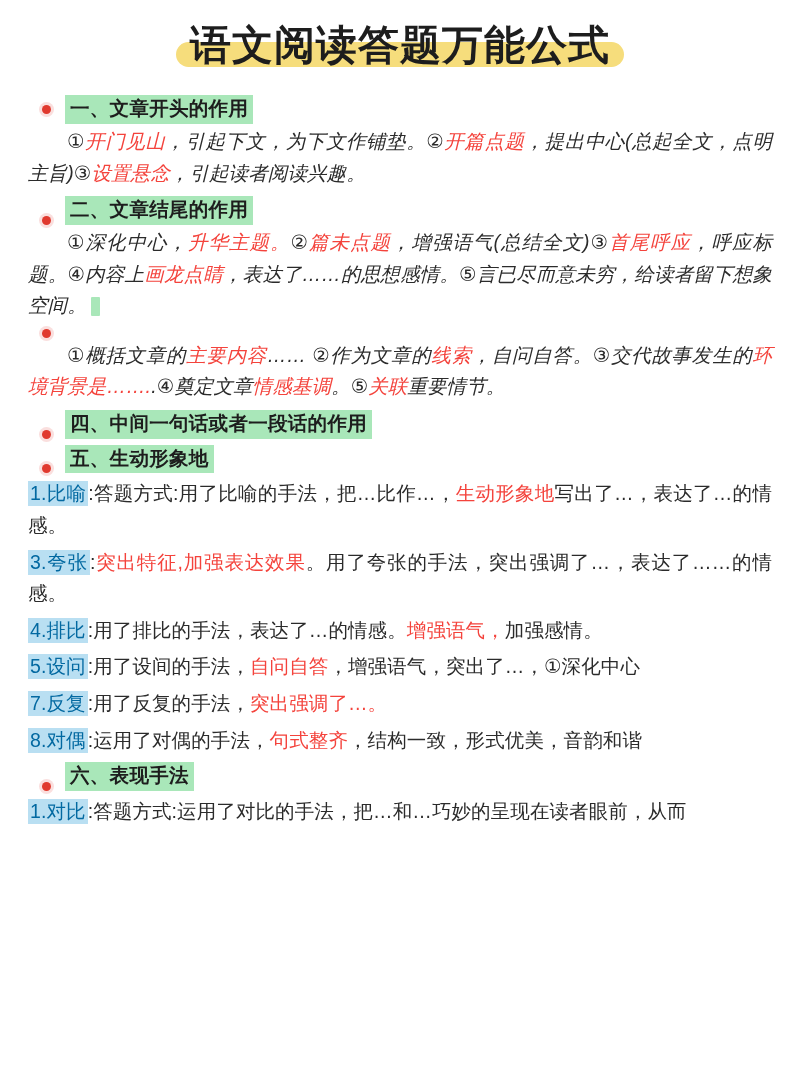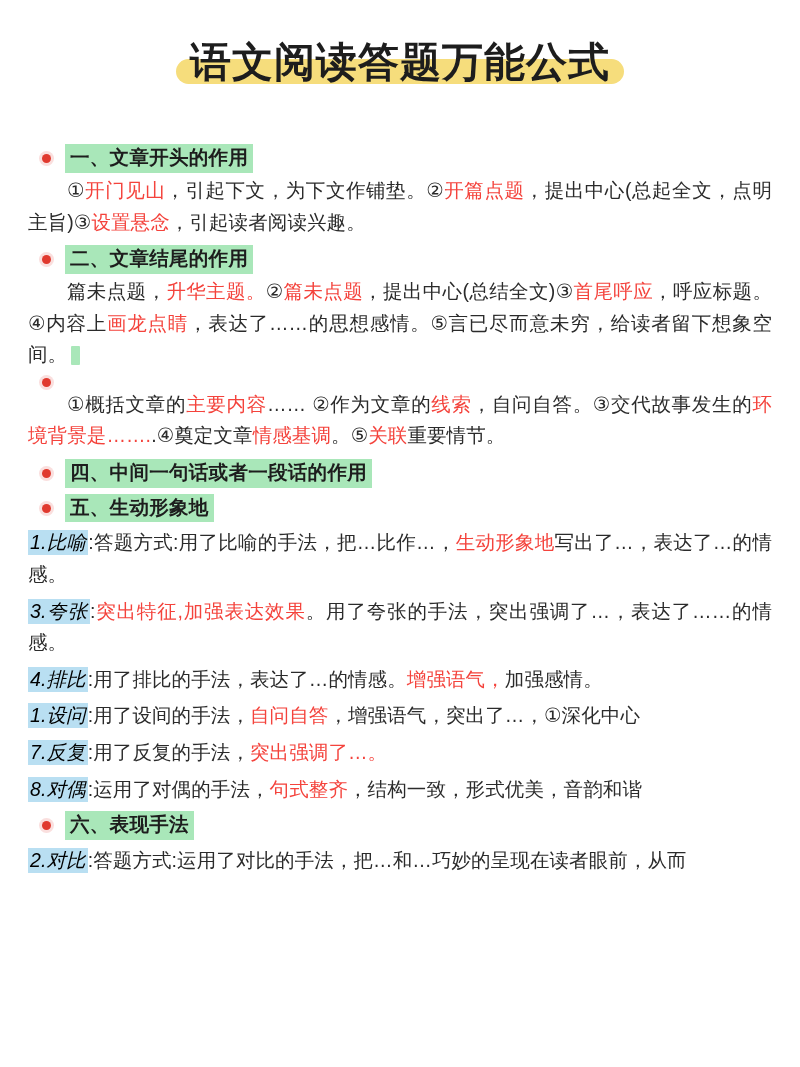--- a/index.html
+++ b/index.html
@@ -17,21 +17,21 @@
     width: 800px;
     height: 1067px;
     position: relative;
     background: #ffffff;
     padding: 0;
   }
 
   
   .title-wrap {
     text-align: center;
-    padding-top: 36px;
+    padding-top: 19px;
     padding-bottom: 4px;
   }
   .title {
     display: inline-block;
     position: relative;
     font-size: 41px;
     font-weight: 700;
     letter-spacing: 1px;
     color: #1d1d1d;
     padding: 0 14px;
@@ -48,21 +48,21 @@
     z-index: 0;
   }
   .title .title-text {
     position: relative;
     z-index: 1;
   }
 
   
   .content {
     padding: 0 28px 0 28px;
-    margin-top: 52px;
+    margin-top: 20px;
   }
 
   
   .sec-head {
     display: flex;
     align-items: center;
     margin: 0 0 2px 0;
     padding-left: 14px;
   }
   .bullet {
@@ -87,21 +87,21 @@
   
   .para {
     font-size: 19.5px;
     line-height: 1.62;
     color: #2b2b2b;
     margin: 2px 0 7px 0;
     text-align: justify;
     text-justify: inter-ideograph;
     letter-spacing: 0.1px;
   }
-  .para.indent { text-indent: 2em; }
+  .para.indent { text-indent: 2em; font-style: italic; }
 
   .r { color: #f4433c; }
   .k { color: #2b2b2b; }
 
   .green-artifact {
     display: inline-block;
     width: 9px;
     height: 19px;
     background: #a9e7b9;
     vertical-align: -4px;
@@ -114,26 +114,25 @@
     font-size: 19.5px;
     line-height: 1.62;
     color: #2b2b2b;
     margin: 5px 0 5px 0;
     text-align: justify;
     text-justify: inter-ideograph;
     letter-spacing: 0.1px;
   }
   .item-tag {
     background: #b9dff2;
-    color: #000000;
+    color: #0369a1;
     padding: 1px 2px 2px 2px;
-    font-style: italic;
   }
 
-  .sec-head.tight { margin-top: 6px; }
+  .sec-head.tight { margin-top: 6px; align-items: flex-end; }
 </style>
 </head>
 <body>
 
 <div id="page">
 
   <div class="title-wrap">
     <div class="title">
       <span class="hl-bar"></span>
       <span class="title-text">语文阅读答题万能公式</span>
@@ -143,39 +142,39 @@
   <div class="content" id="content-root">
       <div class="sec-head">
         <span class="bullet"></span>
         <span class="sec-head-label">一、文章开头的作用</span>
       </div>
       <div class="para indent"><span class="k">①</span><span class="r">开门见山</span><span class="k">，引起下文，为下文作铺垫。②</span><span class="r">开篇点题</span><span class="k">，提出中心(总起全文，点明主旨)</span><span class="k">③</span><span class="r">设置悬念</span><span class="k">，引起读者阅读兴趣。</span></div>
       <div class="sec-head tight">
         <span class="bullet"></span>
         <span class="sec-head-label">二、文章结尾的作用</span>
       </div>
-      <div class="para indent"><span class="k">篇未点题，</span><span class="r">升华主题。</span><span class="k">②</span><span class="r">篇未点题</span><span class="k">，提出中心(总结全文)</span><span class="k">③</span><span class="r">首尾呼应</span><span class="k">，呼应标题。④内容上</span><span class="r">画龙点睛</span><span class="k">，表达了……的思想感情。⑤言已尽而意未穷，给读者留下想象空间。</span><span class="green-artifact"></span></div>
+      <div class="para indent"><span class="k">①深化中心，</span><span class="r">升华主题。</span><span class="k">②</span><span class="r">篇未点题</span><span class="k">，增强语气(总结全文)</span><span class="k">③</span><span class="r">首尾呼应</span><span class="k">，呼应标题。④内容上</span><span class="r">画龙点睛</span><span class="k">，表达了……的思想感情。⑤言已尽而意未穷，给读者留下想象空间。</span><span class="green-artifact"></span></div>
       <div class="sec-head tight">
         <span class="bullet"></span>
       </div>
       <div class="para indent"><span class="k">①概括文章的</span><span class="r">主要内容</span><span class="k">…… ②作为文章的</span><span class="r">线索</span><span class="k">，自问自答。③交代故事发生的</span><span class="r">环境背景是…….</span><span class="k">.④奠定文章</span><span class="r">情感基调</span><span class="k">。⑤</span><span class="r">关联</span><span class="k">重要情节。</span></div>
       <div class="sec-head tight">
         <span class="bullet"></span>
         <span class="sec-head-label">四、中间一句话或者一段话的作用</span>
       </div>
       <div class="sec-head tight">
         <span class="bullet"></span>
         <span class="sec-head-label">五、生动形象地</span>
       </div>
       <div class="item"><span class="item-tag">1.比喻</span><span class="k">:答题方式:用了比喻的手法，把…比作…，</span><span class="r">生动形象地</span><span class="k">写出了…，表达了…的情感。</span></div>
       <div class="item"><span class="item-tag">3.夸张</span><span class="k">:</span><span class="r">突出特征,加强表达效果</span><span class="k">。用了夸张的手法，突出强调了…，表达了……的情感。</span></div>
       <div class="item"><span class="item-tag">4.排比</span><span class="k">:用了排比的手法，表达了…的情感。</span><span class="r">增强语气，</span><span class="k">加强感情。</span></div>
-      <div class="item"><span class="item-tag">1.设问</span><span class="k">:用了设间的手法，</span><span class="r">自问自答</span><span class="k">，增强语气，突出了…，①深化中心</span></div>
+      <div class="item"><span class="item-tag">5.设问</span><span class="k">:用了设间的手法，</span><span class="r">自问自答</span><span class="k">，增强语气，突出了…，①深化中心</span></div>
       <div class="item"><span class="item-tag">7.反复</span><span class="k">:用了反复的手法，</span><span class="r">突出强调了…。</span></div>
       <div class="item"><span class="item-tag">8.对偶</span><span class="k">:运用了对偶的手法，</span><span class="r">句式整齐</span><span class="k">，结构一致，形式优美，音韵和谐</span></div>
       <div class="sec-head tight">
         <span class="bullet"></span>
         <span class="sec-head-label">六、表现手法</span>
       </div>
-      <div class="item"><span class="item-tag">2.对比</span><span class="k">:答题方式:运用了对比的手法，把…和…巧妙的呈现在读者眼前，从而</span></div>
+      <div class="item"><span class="item-tag">1.对比</span><span class="k">:答题方式:运用了对比的手法，把…和…巧妙的呈现在读者眼前，从而</span></div>
     </div>
 
 </div>
 
 </body></html>

